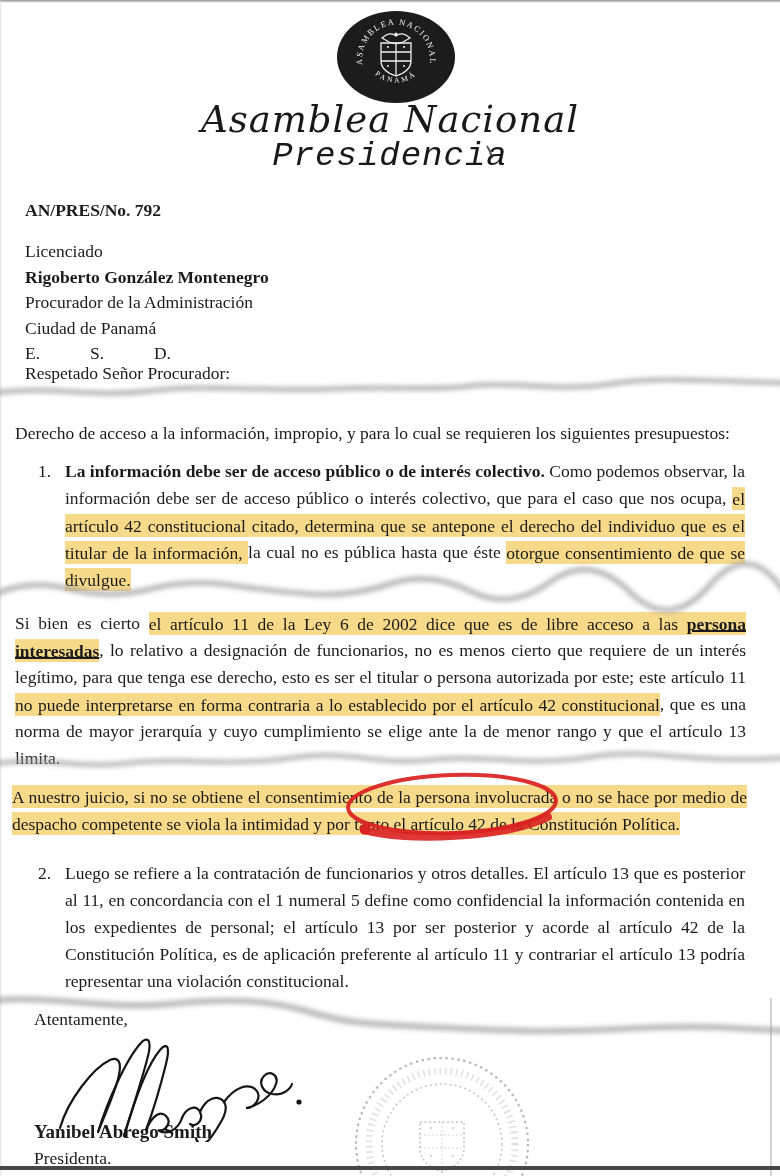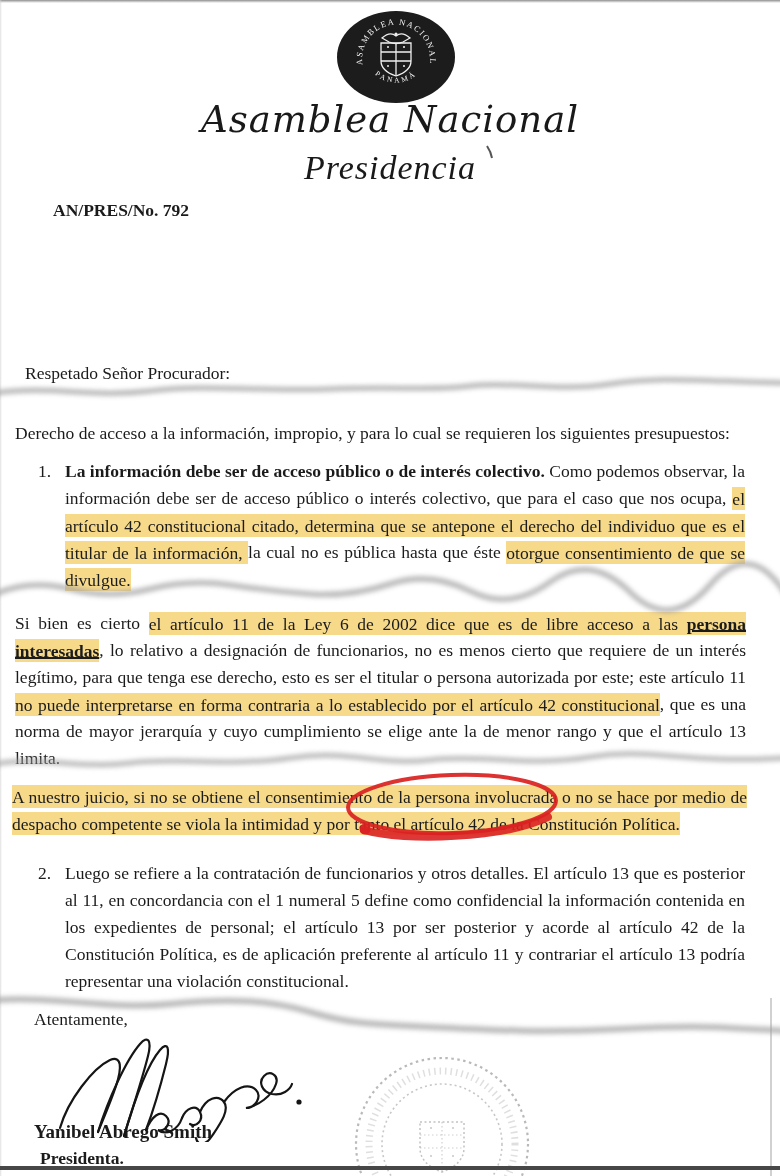--- a/index.html
+++ b/index.html
@@ -16,42 +16,42 @@
   .left-edge{left:0;top:0;width:2px;height:1176px;
     background:linear-gradient(90deg,#d3d3d3,rgba(255,255,255,0));opacity:.7;}
   .right-edge{left:770px;top:998px;width:2px;height:178px;background:#c6c6c6;opacity:.8;}
   .bottom-line{left:0;top:1166px;width:780px;height:4px;background:#474747;z-index:40;}
   
   .seal-svg{left:333px;top:9px;width:126px;height:96px;}
   .script-org{left:0;top:100px;width:780px;text-align:center;
     font-family:"DejaVu Serif", serif;font-style:italic;font-size:37px;line-height:40px;
     letter-spacing:1px;color:#191919;}
   .script-dept{left:0;top:137px;width:780px;text-align:center;
-    font-family:Liberation Serif, serif;font-style:italic;font-size:34px;line-height:38px;
-    letter-spacing:1px;color:#191919;margin-top:12px;}
+    font-family:Liberation Mono, monospace;font-style:italic;font-size:34px;line-height:38px;
+    letter-spacing:1px;color:#191919;}
   
   .dateline{left:25px;top:172px;}
-  .refline{left:25px;top:197px;font-weight:bold;margin-left:28px;}
+  .refline{left:25px;top:197px;font-weight:bold;}
   .address{left:25px;top:239px;line-height:25.5px;}
   .address .b{font-weight:bold;}
   .address .esd{word-spacing:2.6em;}
   .greeting{left:25px;top:360px;}
   .para{text-align:justify;}
   .intro{left:15px;top:396px;width:730px;margin-top:24px;}
   .item{left:38px;width:707px;padding-left:27px;box-sizing:border-box;text-align:justify;}
   .item .imarker{position:absolute;left:0;top:0;}
   .item1{top:458px;}
   .item2{top:860px;}
   .sibien{left:15px;top:598px;width:731px;margin-top:12px;}
   .juicio{left:12px;top:766px;width:735px;}
   .hl{background:var(--highlight,#f7d98a);padding:1.5px 0;}
   .bu{font-weight:bold;text-decoration:underline;text-decoration-thickness:2px;}
   .closing{left:34px;top:1006px;text-align:right;}
   .signer-name{left:34px;top:1118px;font-weight:bold;font-size:19px;}
-  .signer-title{left:40px;top:1145px;font-weight:bold;}
+  .signer-title{left:34px;top:1145px;}
   .sig-svg{left:48px;top:1030px;width:260px;height:112px;z-index:5;}
   .stamp-svg{left:332px;top:1048px;width:220px;height:128px;z-index:3;}
   .torn-svg,.anno-svg{left:0;top:0;width:780px;height:1176px;pointer-events:none;}
   .anno-svg{z-index:30;}
   .torn-svg{z-index:1;}
   .torn{fill:none;stroke:#9f9f9f;stroke-linecap:round;filter:url(#soft);}
   .red-anno{fill:none;stroke:var(--annotation-red,#d92121);}
   .seal-bg{fill:var(--seal-dark,#1c1c1c);}
   .seal-line{fill:none;stroke:#efefef;stroke-width:1.3;}
   .seal-txt{fill:#f5f5f5;font-family:"Liberation Serif",serif;}
@@ -98,20 +98,27 @@
       <circle cx="71" cy="38" r="1" fill="#efefef"></circle>
       <circle cx="55" cy="57" r="1" fill="#efefef"></circle>
       <circle cx="71" cy="57" r="1" fill="#efefef"></circle>
     </g>
   </svg>
   <div class="abs script-org">Asamblea Nacional</div>
   <div class="abs script-dept">Presidencia</div>
 
   <div class="abs refline">AN/PRES/No. 792</div>
 
+  <div class="abs address">
+    <div>Licenciado</div>
+    <div class="b">Rigoberto González Montenegro</div>
+    <div>Procurador de la Administración</div>
+    <div>Ciudad de Panamá</div>
+    <div class="esd">E. S. D.</div>
+  </div>
 
   <div class="abs greeting">Respetado Señor Procurador:</div>
 
   <p class="abs para intro">Derecho de acceso a la información, impropio, y para lo cual se requieren los siguientes presupuestos:</p>
 
   <div class="abs item item1">
     <span class="imarker">1.</span>
     <span style="font-weight:bold">La información debe ser de acceso público o de interés colectivo.</span><span> Como podemos observar, la información debe ser de acceso público o interés colectivo, que para el caso que nos ocupa, </span><span class="hl">el artículo 42 constitucional citado, determina que se antepone el derecho del individuo que es el titular de la información, </span><span>la cual no es pública hasta que éste </span><span class="hl">otorgue consentimiento de que se divulgue.</span>
   </div>
 

